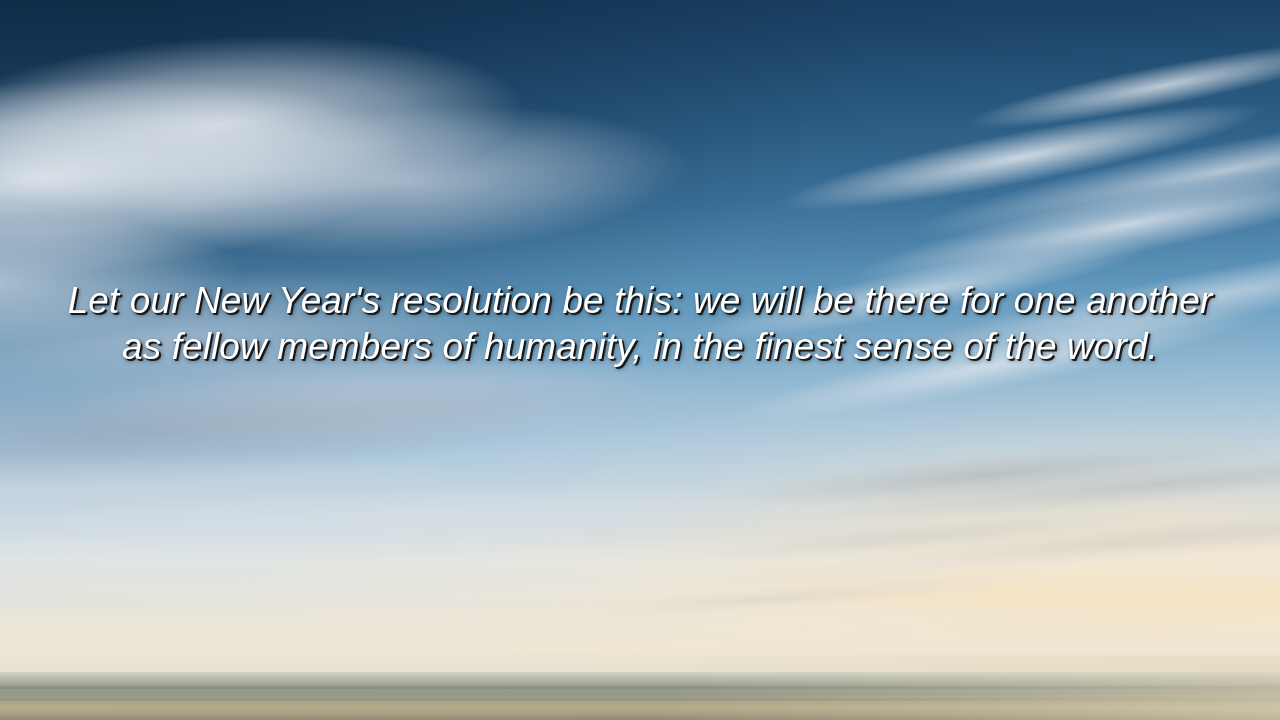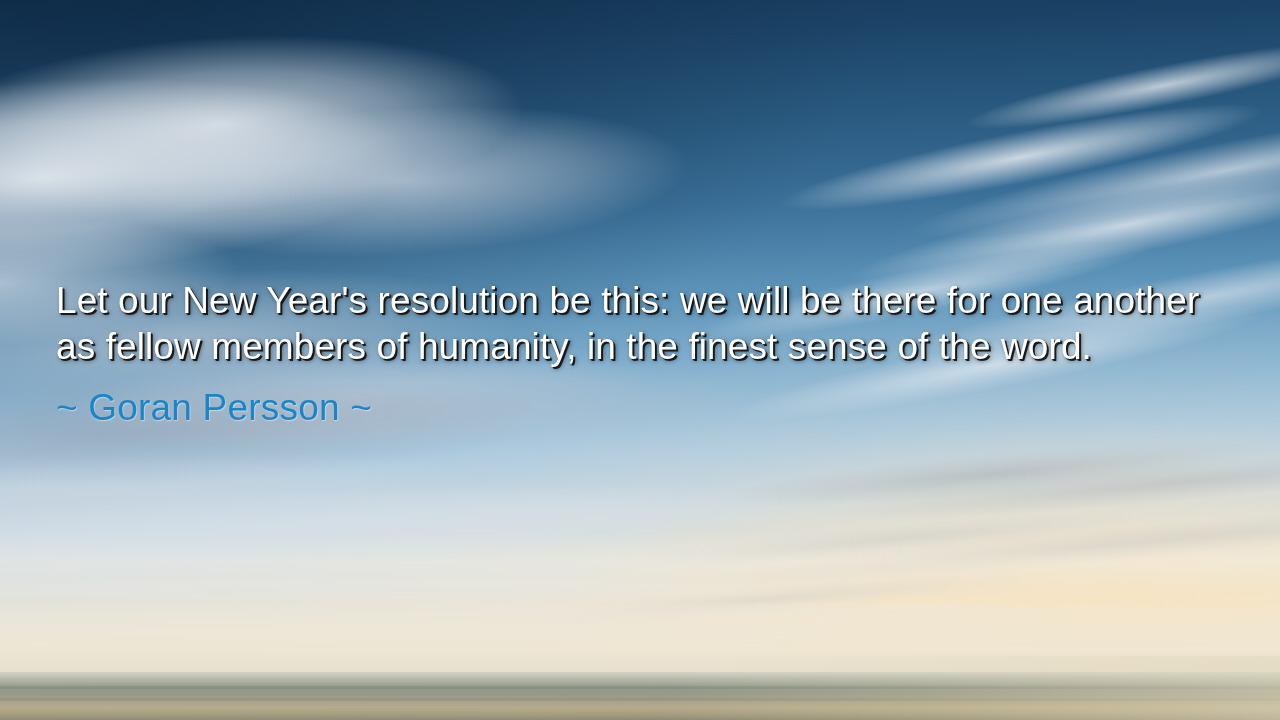--- a/index.html
+++ b/index.html
@@ -176,23 +176,24 @@
     height: 3px;
     background: rgba(70,82,70,0.35);
   }
 
   
   .text-block {
     position: absolute;
     left: 0;
     right: 0;
     top: 278px;
-    text-align: left;
+    text-align: center;
     padding: 0 56px;
     box-sizing: border-box;
+    font-style: italic;
   }
 
   .quote {
     margin: 0;
     font-size: 37px;
     line-height: 46px;
     color: #ffffff;
     font-weight: 400;
     letter-spacing: 0.1px;
     text-shadow:
@@ -232,16 +233,15 @@
   <div class="haze-band"></div>
   <div class="ground">
     <div class="ground-streak" style="top:14px;"></div>
     <div class="ground-streak" style="top:26px;opacity:0.5;"></div>
   </div>
   <div class="ground-haze"></div>
   <div class="ground-right-warm"></div>
 
   <div class="text-block">
     <p class="quote">Let our New Year's resolution be this: we will be there for one another as fellow members of humanity, in the finest sense of the word.</p>
-    <p class="attribution">~ Goran Persson ~</p>
   </div>
 
 </div>
 
 </body></html>

